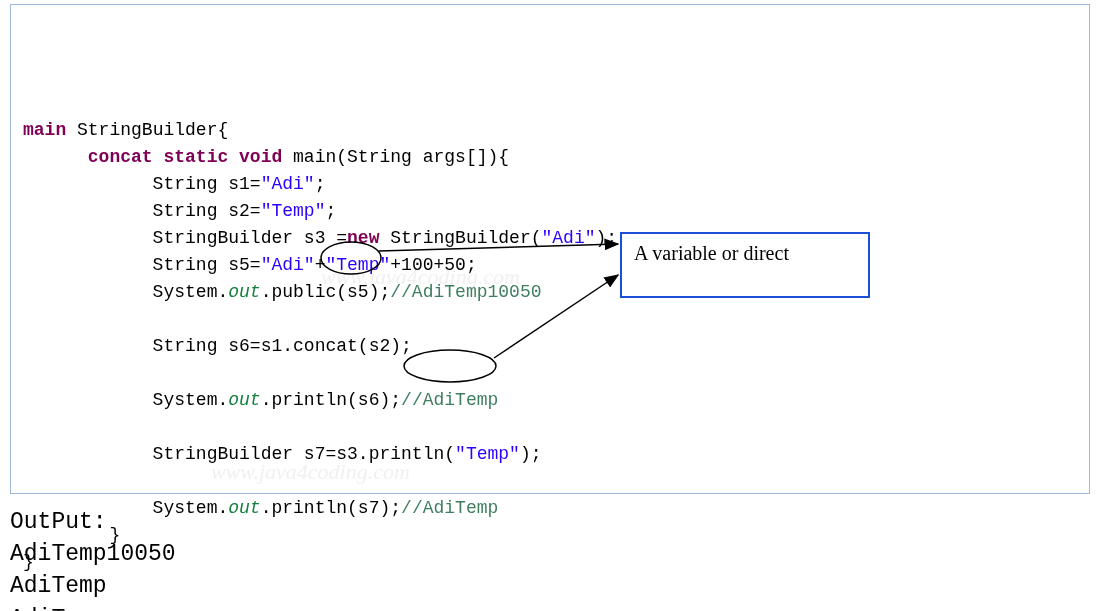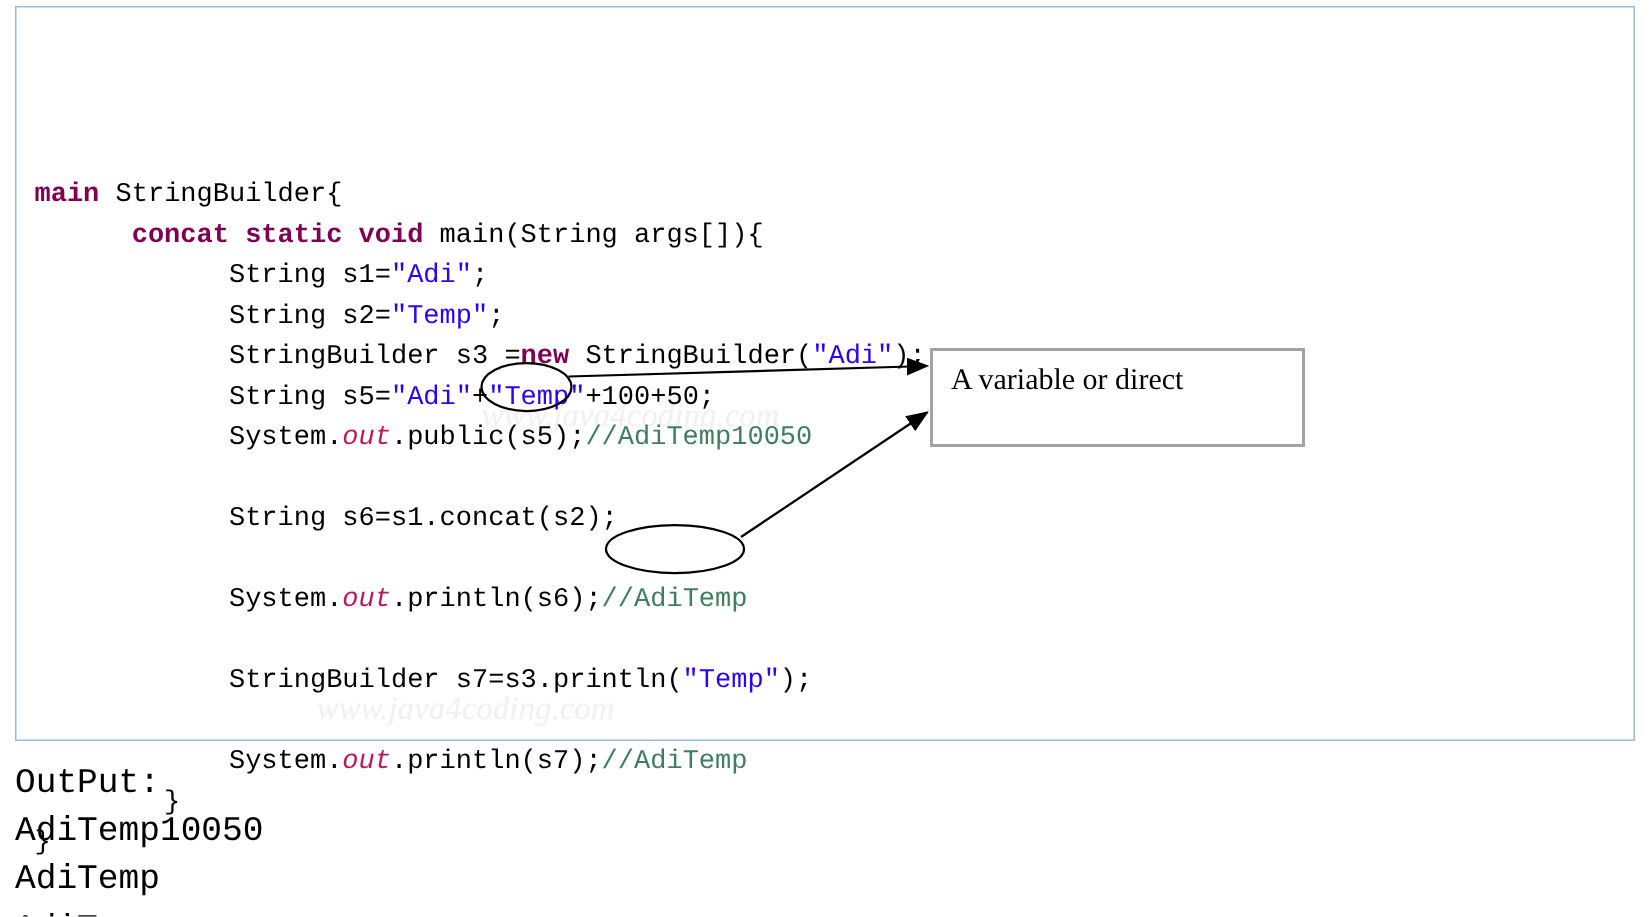--- a/index.html
+++ b/index.html
@@ -25,21 +25,21 @@
     height: 490px;
     border: 1px solid #9fbad8;
     box-sizing: border-box;
     padding: 4px 12px 4px 12px;
     white-space: pre;
   }
   .kw-class { color: #7f0055; font-weight: bold; }
   .kw-mod   { color: #7f0055; font-weight: bold; }
   .kw-new   { color: #7f0055; font-weight: bold; }
   .str      { color: #2a00ff; }
-  .field    { color: #be185d; font-style: italic; margin-top: 48px; }
+  .field    { color: #15803d; font-style: italic; margin-top: 48px; }
   .comment  { color: #3f7f5f; }
   .plain    { color: #000000; }
 
   .watermark1, .watermark2 {
     position: absolute;
     color: #f0f0f0;
     font-family: Georgia, "Times New Roman", serif;
     font-size: 22px;
     font-style: italic;
     user-select: none;
@@ -50,21 +50,21 @@
   .watermark2 { left: 200px; top: 450px; }
 
   .code-content { position: relative; z-index: 1; }
 
   .annotation-box {
     position: absolute;
     left: 620px;
     top: 232px;
     width: 250px;
     height: 66px;
-    border: 2px solid #a3a3a3;
+    border: 2px solid #1d4ed8;
     background: #fff;
     box-sizing: border-box;
     padding: 6px 12px;
     font-family: "Times New Roman", Times, serif;
     font-size: 20px;
     line-height: 1.3;
     z-index: 3;
   }
 
   svg.overlay {

